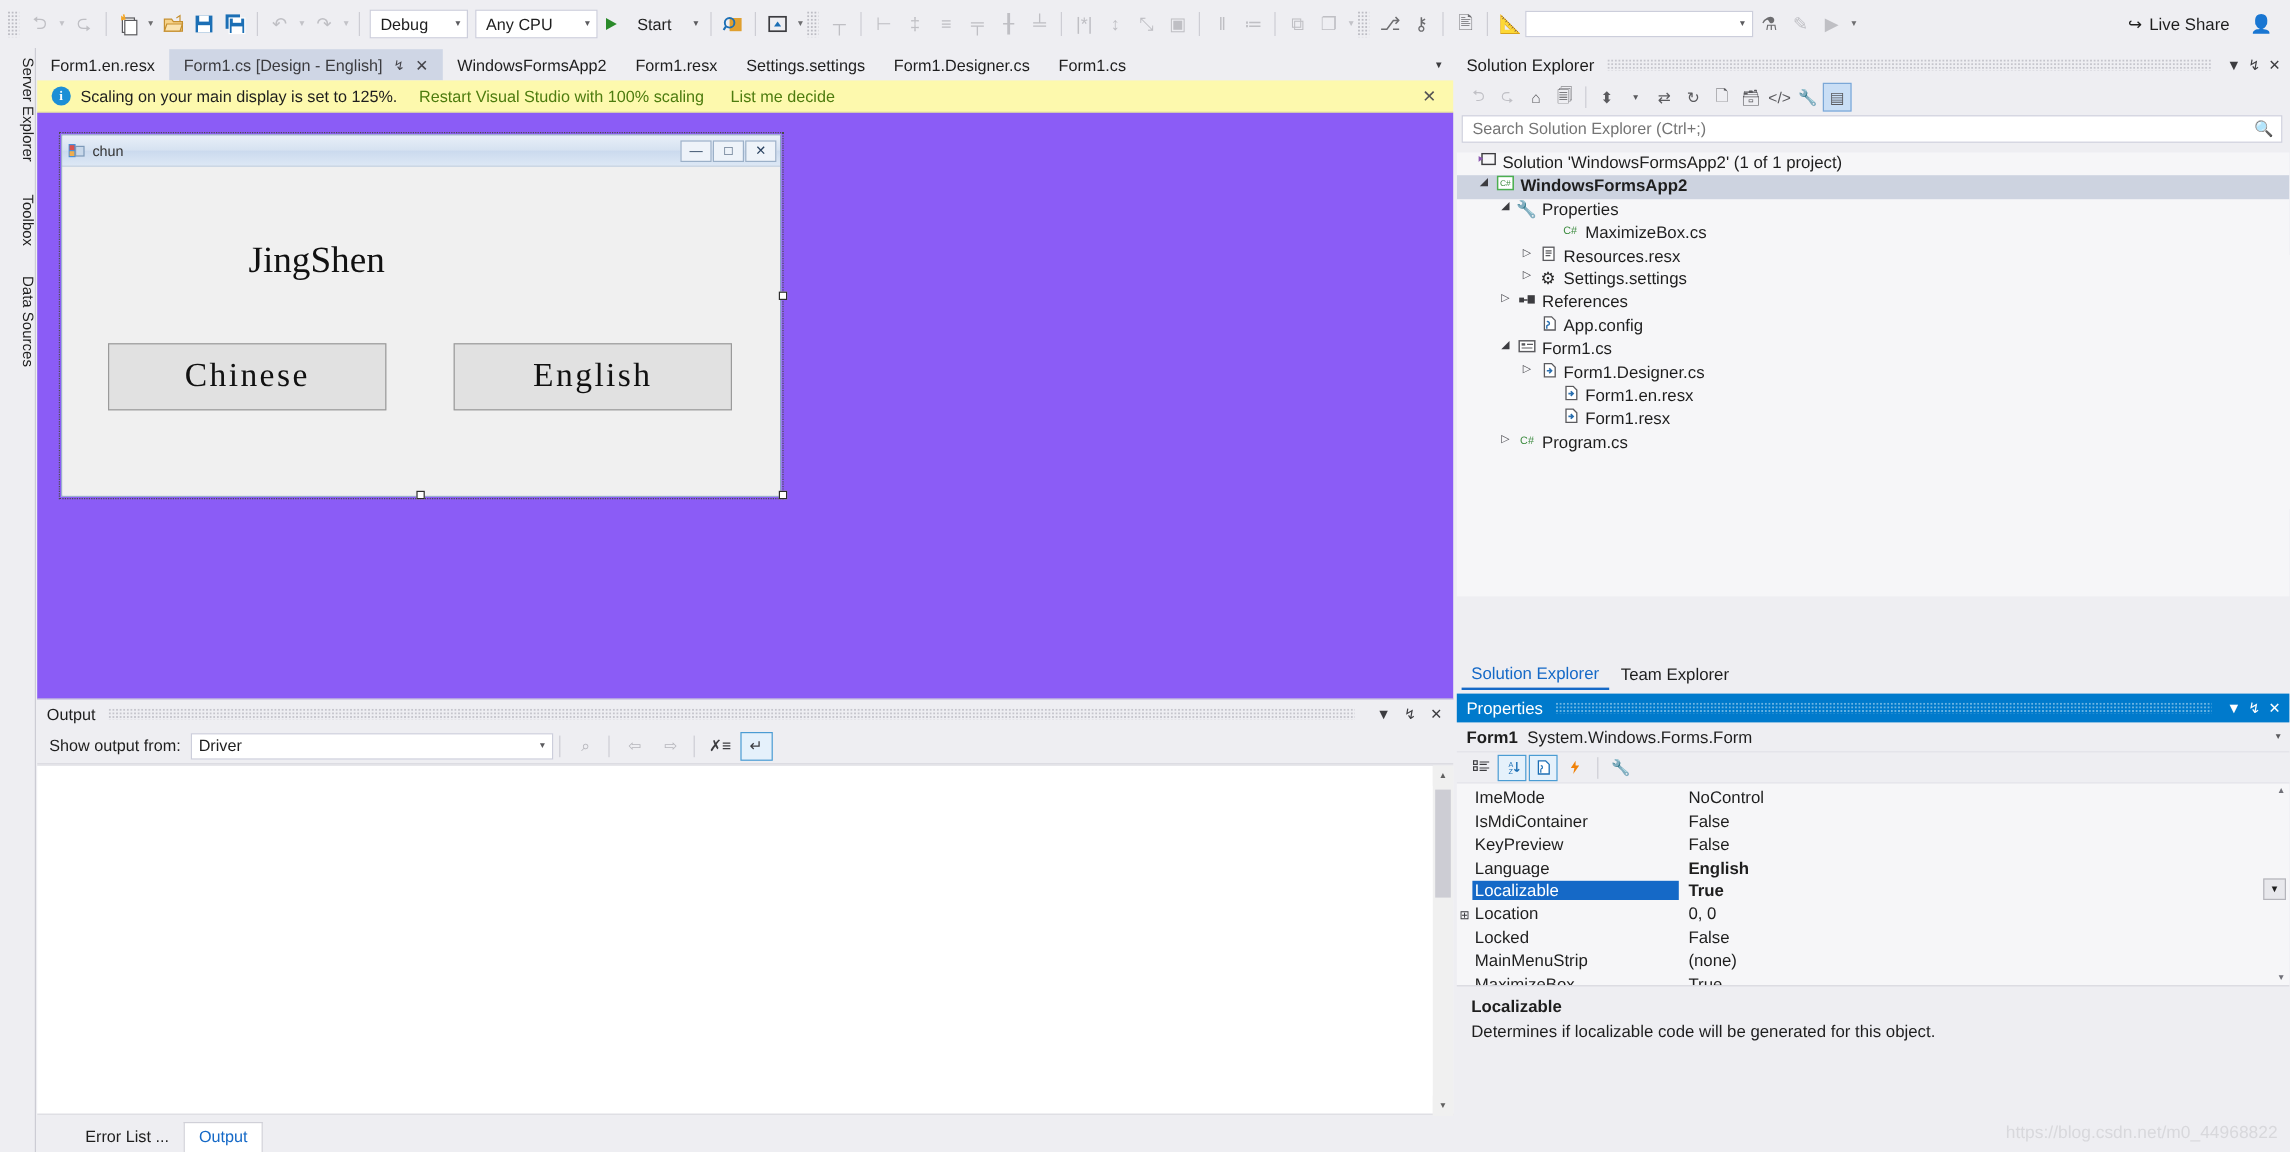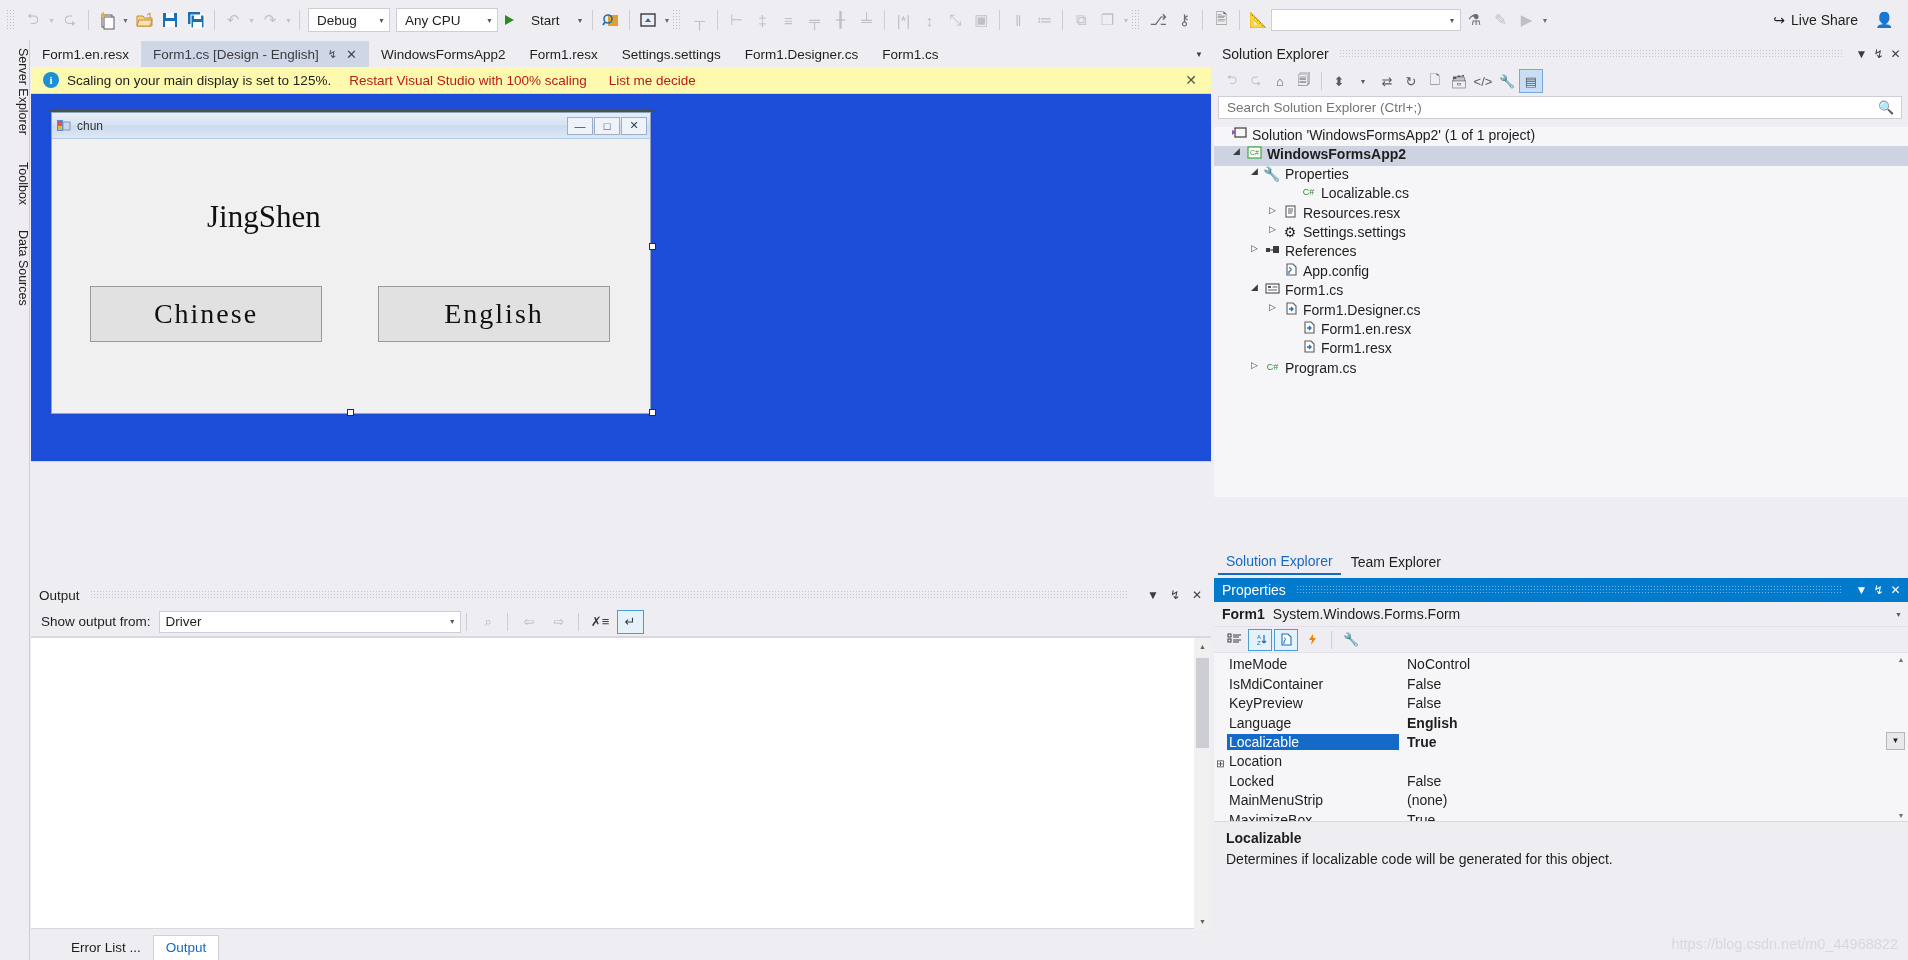--- a/index.html
+++ b/index.html
@@ -85,27 +85,27 @@
     position: absolute; left: 31px; top: 67px; width: 1180px; height: 27px;
     background: #fdf9ad; display: flex; align-items: center; padding: 0 8px;
     font-size: 13.5px; border-bottom: 1px solid #e0dca0;
   }
   .notice .info {
     width: 16px; height: 16px; border-radius: 50%; background: #1c8fd6; color: #fff;
     font-size: 11px; font-weight: bold; display: flex; align-items: center; justify-content: center;
     margin: 0 8px 0 4px; font-family: "Liberation Serif", serif; flex: none;
   }
   .notice .txt { margin-right: 18px; }
-  .notice .lnk { color: #b91c1c; margin-right: 22px; cursor: pointer; text-align: right; }
+  .notice .lnk { color: #4d7c0f; margin-right: 22px; cursor: pointer; text-align: right; }
   .notice .x { margin-left: auto; font-size: 14px; color: #555; padding-right: 6px; }
 
   
   .designer {
-    position: absolute; left: 31px; top: 94px; width: 1180px; height: 368px;
-    background: #1d4ed8; border-bottom: 1px solid #cfcfd6;
+    position: absolute; left: 31px; top: 94px; width: 1180px; height: 489px;
+    background: #8b5cf6; border-bottom: 1px solid #cfcfd6;
   }
   .formwrap { position: absolute; left: 18px; top: 16px; width: 620px; height: 322px; }
   .formsel {
     position: absolute; left: 0; top: 0; width: 604px; height: 306px;
     border: 1px dotted #4a4a4a;
   }
   .form {
     position: absolute; left: 2px; top: 2px; width: 600px; height: 302px;
     border: 1px solid #8ba4c4; background: #f0f0f0;
     display: flex; flex-direction: column;
@@ -546,21 +546,21 @@
         <span class="tl">Properties</span>
       </div>
 
       <div class="trow" style="padding-left:69px">
         <span class="arrow"></span>
         <span class="ti">
           <svg width="15" height="13" viewBox="0 0 15 13">
               <text x="7.5" y="10" font-size="9" fill="#3a8a3d" text-anchor="middle" font-family="Liberation Sans">C#</text>
             </svg>
         </span>
-        <span class="tl">Localizable.cs</span>
+        <span class="tl">MaximizeBox.cs</span>
       </div>
 
       <div class="trow" style="padding-left:51px">
         <span class="arrow">▷</span>
         <span class="ti">
           <svg width="15" height="13" viewBox="0 0 15 13">
               <rect x="3" y="1" width="9" height="11" fill="#fff" stroke="#5a5a5e" stroke-width="1.1"></rect>
               <path d="M5 4h5M5 6h5M5 8h4" stroke="#5a5a5e"></path>
             </svg>
         </span>
@@ -724,20 +724,21 @@
       </div>
       <div class="prow sel bold">
         <span class="exp"></span>
         <span class="pn">Localizable</span>
         <span class="pv">True</span>
         <span class="dd">▼</span>
       </div>
       <div class="prow">
         <span class="exp">⊞</span>
         <span class="pn">Location</span>
+        <span class="pv">0, 0</span>
       </div>
       <div class="prow">
         <span class="exp"></span>
         <span class="pn">Locked</span>
         <span class="pv">False</span>
       </div>
       <div class="prow">
         <span class="exp"></span>
         <span class="pn">MainMenuStrip</span>
         <span class="pv">(none)</span>

